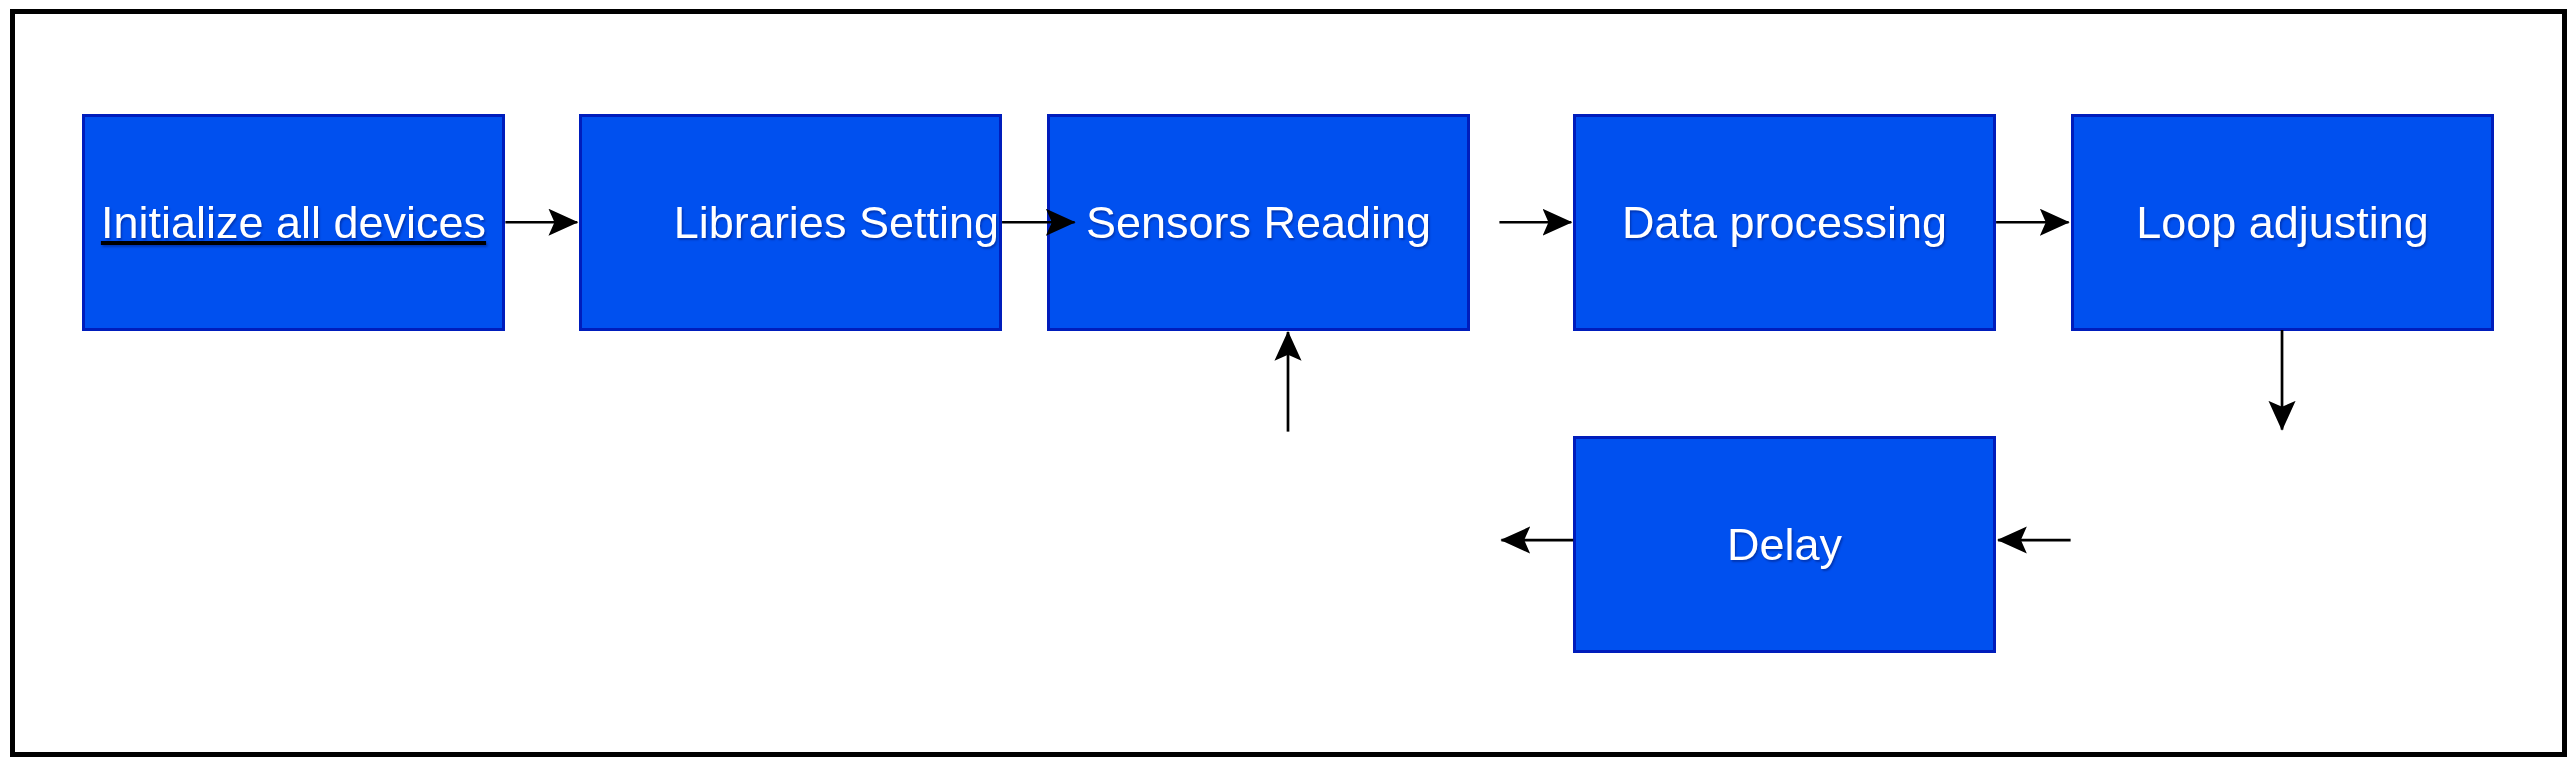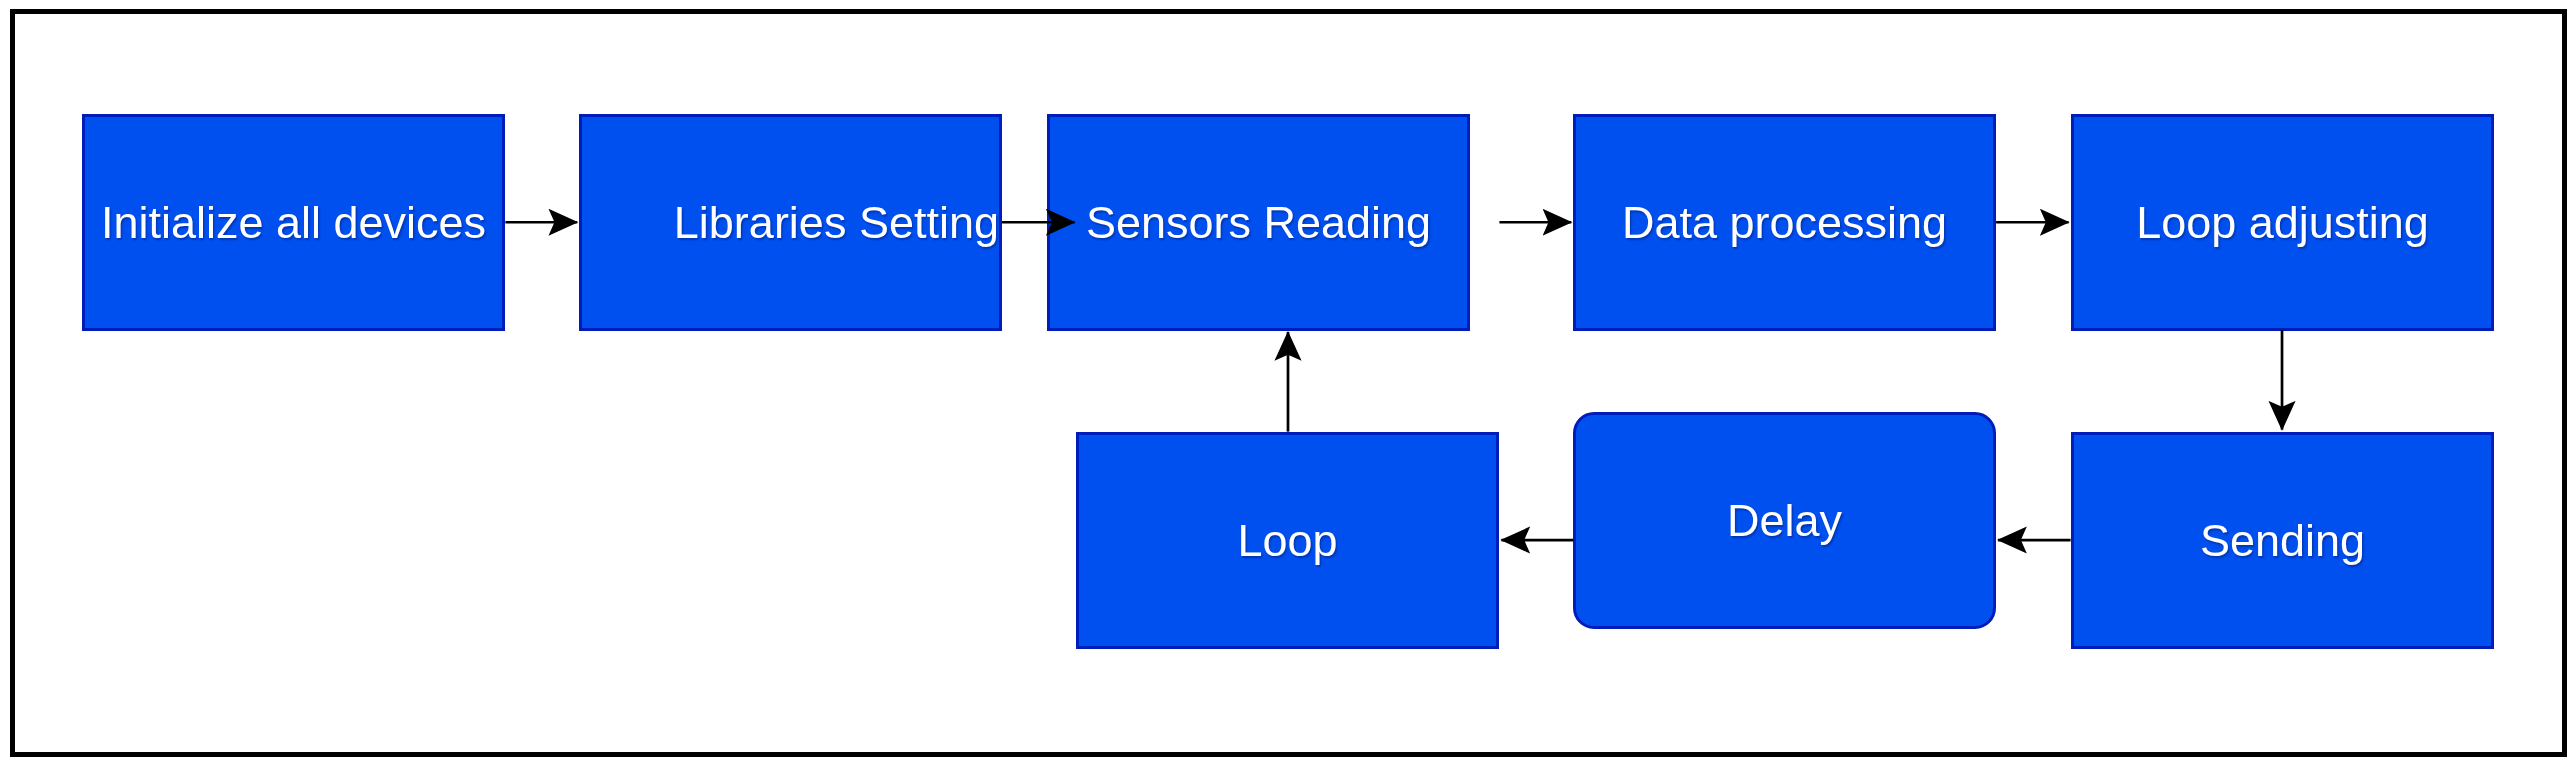--- a/index.html
+++ b/index.html
@@ -38,27 +38,27 @@
     z-index: 2;
   }
   .node-label {
     color: var(--node-text, #ffffff);
     font-size: 45px;
     line-height: 1;
     white-space: nowrap;
     text-shadow: 1.4px 2px 2px rgba(0, 25, 110, 0.45);
   }
   
-  .n-initialize { left: 82px;  top: 114px; }
+  .n-initialize { left: 82px;  top: 114px; text-decoration: underline; }
   .n-libraries  { left: 579px;  top: 114px; justify-content: flex-end; }
   .n-sensors    { left: 1047px; top: 114px; }
   .n-processing { left: 1573px; top: 114px; }
   .n-adjusting  { left: 2071px; top: 114px; }
   .n-loop       { left: 1076px; top: 432px; }
-  .n-delay      { left: 1573px; top: 412px; border-radius: 21px; }
+  .n-delay      { left: 1573px; top: 436px; }
   .n-sending    { left: 2071px; top: 432px; }
 
   svg.arrows {
     position: absolute;
     left: 0;
     top: 0;
     width: 2576px;
     height: 765px;
     z-index: 3;
     pointer-events: none;
@@ -85,28 +85,22 @@
   <div class="node n-sensors">
     <span class="node-label">Sensors Reading</span>
   </div>
   <div class="node n-processing">
     <span class="node-label">Data processing</span>
   </div>
   <div class="node n-adjusting">
     <span class="node-label">Loop adjusting</span>
   </div>
 
-  <div class="node n-loop">
-    <span class="node-label">Loop</span>
-  </div>
   <div class="node n-delay">
     <span class="node-label">Delay</span>
-  </div>
-  <div class="node n-sending">
-    <span class="node-label">Sending</span>
   </div>
 
   <svg class="arrows" viewBox="0 0 3800 1129">
     <defs>
       <marker id="arrowhead" markerWidth="12" markerHeight="12" refX="10.6" refY="5" orient="auto" markerUnits="strokeWidth">
         <polygon points="0,0 11,5 0,10 2.2,5" style="fill: var(--arrow, #000000);"></polygon>
       </marker>
     </defs>
     <line class="arrow" x1="745" y1="328" x2="851" y2="328" marker-end="url(#arrowhead)"></line>
     <line class="arrow" x1="1478" y1="328" x2="1585" y2="328" marker-end="url(#arrowhead)"></line>

